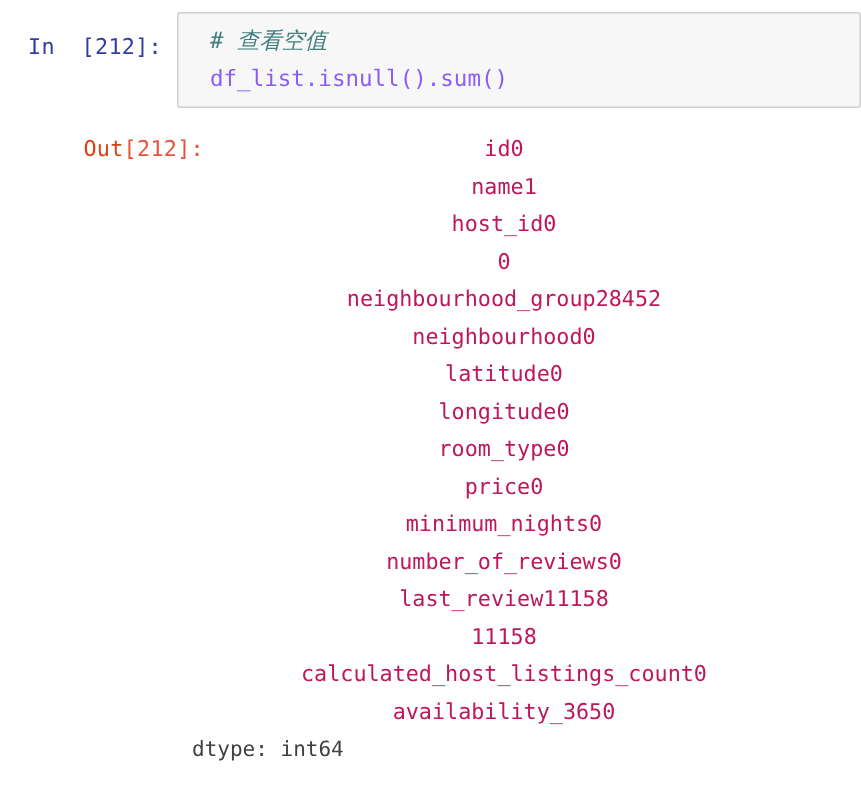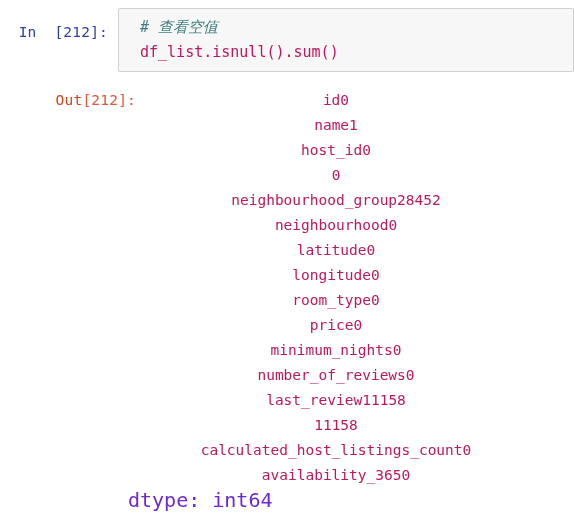--- a/index.html
+++ b/index.html
@@ -69,21 +69,21 @@
     border-radius: 2px;
     padding: 6px 0 6px 21px;
     box-sizing: border-box;
     min-height: 62px;
   }
 
   .code-line {
     font-family: "DejaVu Sans Mono", monospace;
     font-size: 15px;
     line-height: 25px;
-    color: #be185d;
+    color: #8b5cf6;
     white-space: pre;
     letter-spacing: 0;
   }
   .code-comment {
     color: #408080;
     font-style: italic;
   }
 
   
   .output-area {
@@ -100,23 +100,23 @@
     font-size: 14.5px;
     line-height: 25px;
     color: #be185d;
     white-space: pre;
     letter-spacing: 0;
   }
   .out-label { text-align: left; }
   .out-value { text-align: right; }
   .out-dtype {
     font-family: "DejaVu Sans Mono", monospace;
-    font-size: 20px;
+    font-size: 14px;
     line-height: 25px;
-    color: #6d28d9;
+    color: #404040;
     white-space: pre;
     letter-spacing: 0;
   }
 </style>
 </head>
 <body>
 
 <div class="notebook">
 
   <div class="cell-row">

